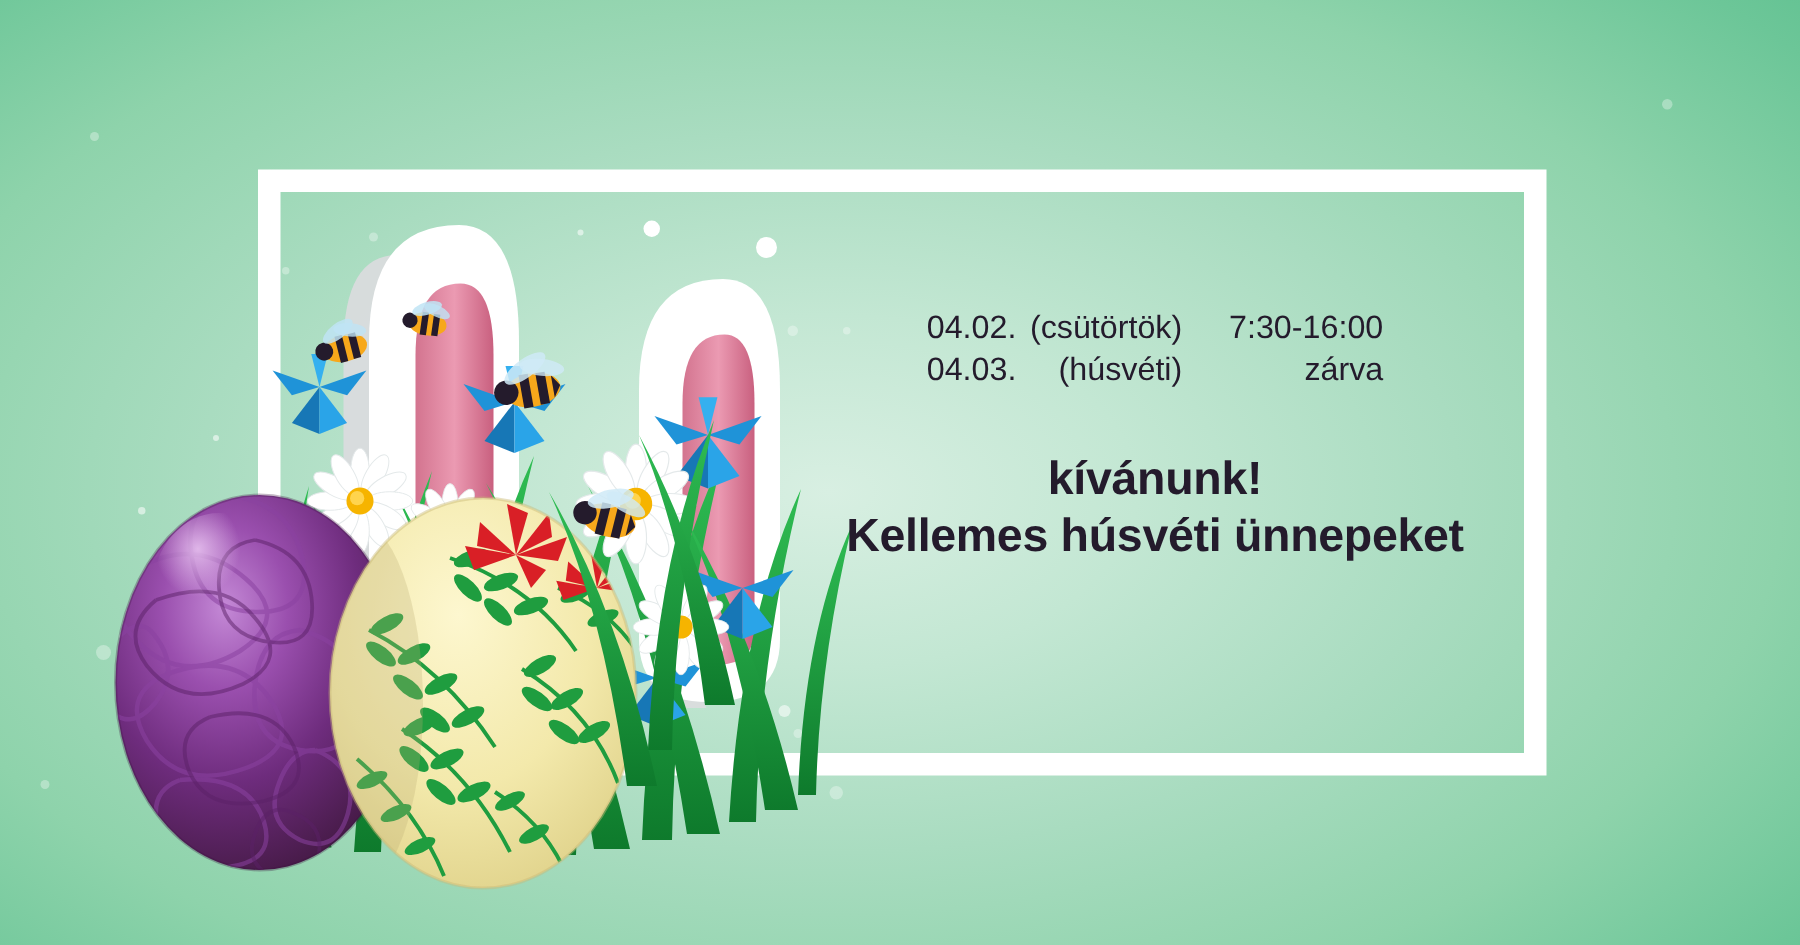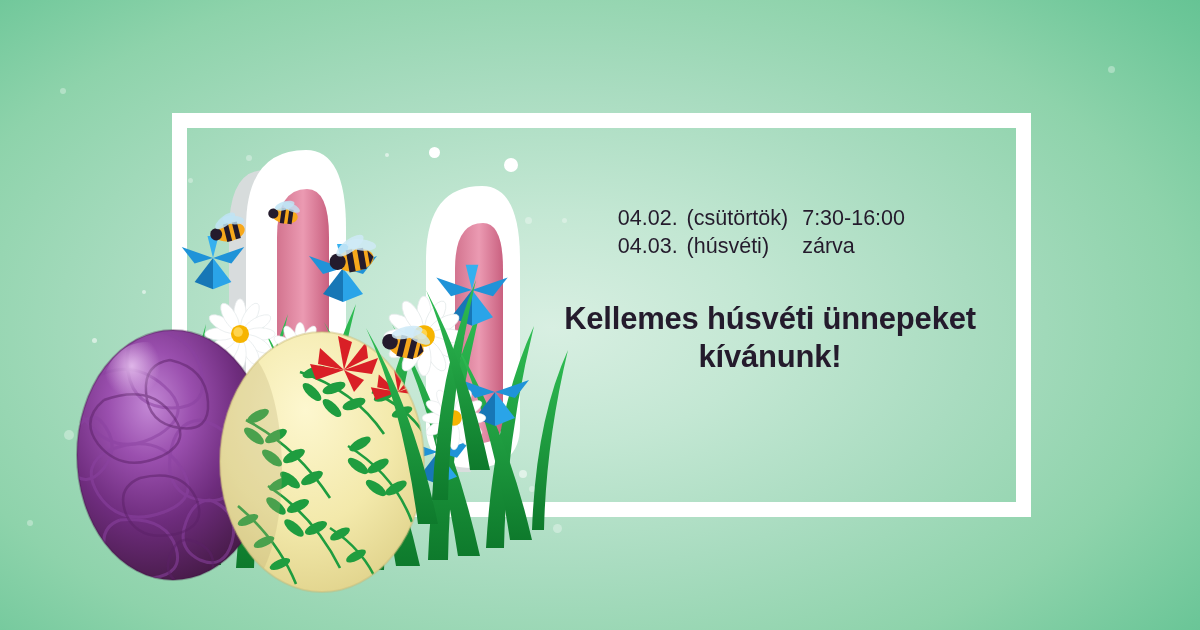--- a/index.html
+++ b/index.html
@@ -72,22 +72,22 @@
 
   #schedule {
     margin: 33px auto 0;
     border-collapse: collapse;
     font-size: 21.5px;
     color: #241b2c;
     line-height: 1.0;
   }
   #schedule td { padding: 3px 0; vertical-align: baseline; }
   #schedule td.date { text-align: right; padding-right: 9px; white-space: nowrap; }
-  #schedule td.day  { text-align: left; padding-right: 14px; white-space: nowrap; margin-top: 35px; }
-  #schedule td.hours{ text-align: left; white-space: nowrap; min-width: 120px; }
+  #schedule td.day  { text-align: right; padding-right: 14px; white-space: nowrap; margin-top: 35px; }
+  #schedule td.hours{ text-align: right; white-space: nowrap; min-width: 120px; }
 
   #greeting {
     margin-top: 40px;
     font-size: 31px;
     font-weight: bold;
     line-height: 1.22;
     color: #241b2c;
     letter-spacing: -0.2px;
   }
 
@@ -548,19 +548,19 @@
         </tr>
         <tr>
           <td class="date">04.03.</td>
           <td class="day">(húsvéti)</td>
           <td class="hours">zárva</td>
         </tr>
       </tbody>
     </table>
 
     <div id="greeting">
+      <div>kívánunk!</div>
       <div>Kellemes húsvéti ünnepeket</div>
-      <div>kívánunk!</div>
     </div>
 
   </div>
 
 </div>
 
 </body></html>

